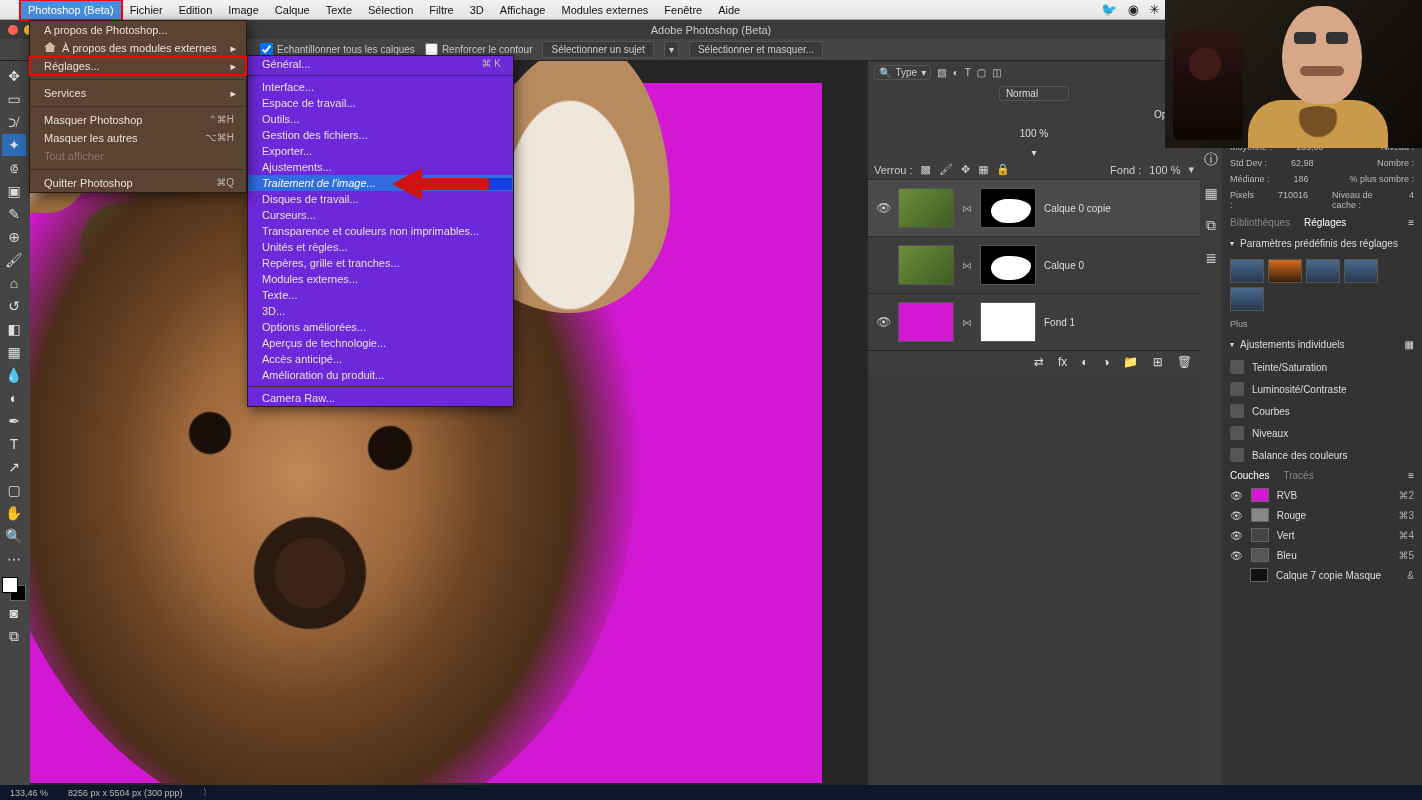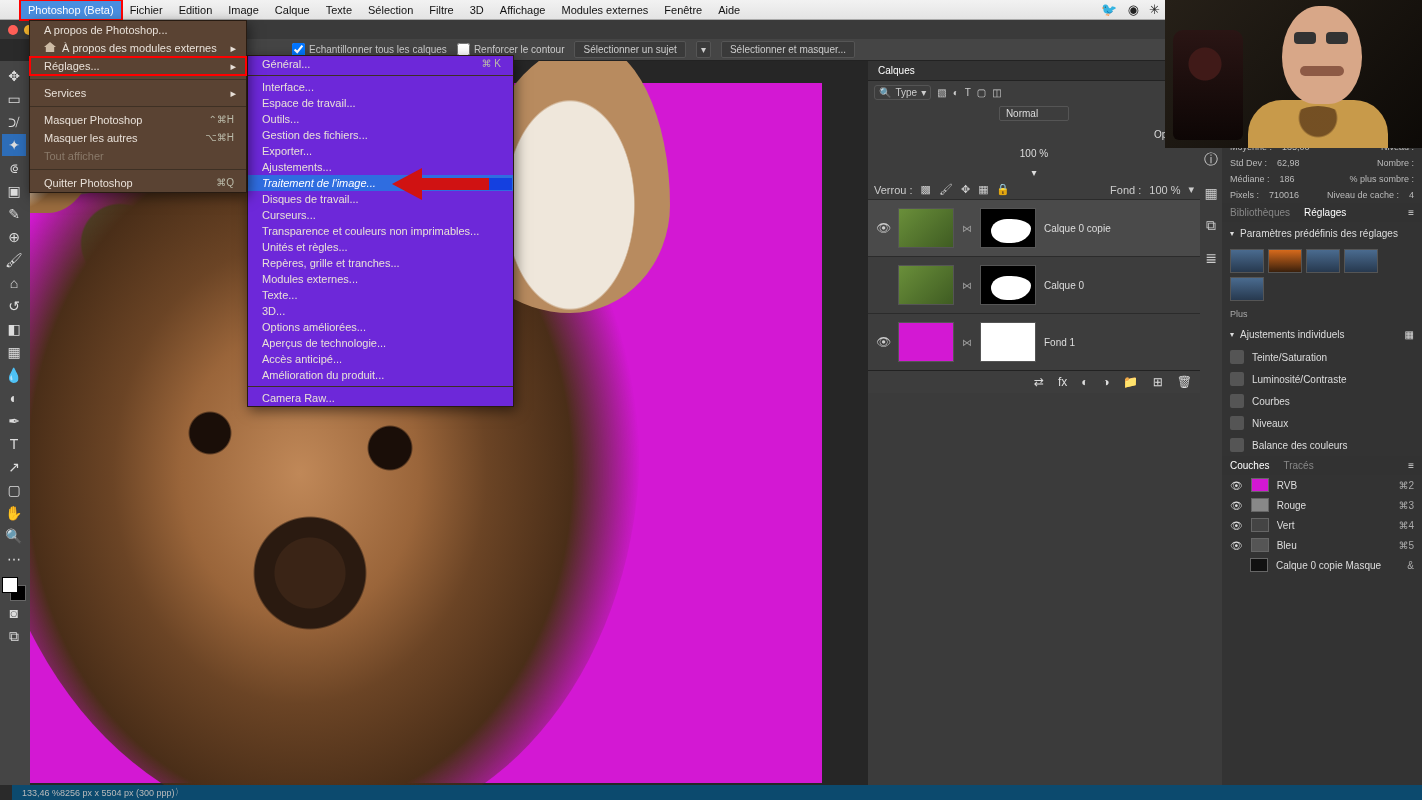--- a/index.html
+++ b/index.html
@@ -11,21 +11,21 @@
 .menubar .hl-red { outline:2px solid red; outline-offset:-1px; }
 .menubar .mb-icons { margin-left:auto; display:flex; gap:10px; font-size:13px; color:#222; padding-right:6px;}
 .menubar .mb-icons span { display:inline-flex; align-items:center; }
 
 .titlebar { height:19px; background:#3a3a3a; display:flex; align-items:center; position:relative; }
 .traffic { display:flex; gap:6px; padding-left:8px; }
 .traffic span { width:10px; height:10px; border-radius:50%; display:inline-block; }
 .tr { background:#ff5f57;} .ty{background:#febc2e;} .tg{background:#28c840;}
 .doc-title { position:absolute; left:0; right:0; text-align:center; color:#ccc; font-size:11px; }
 
-.optionbar { height:22px; background:#454545; display:flex; align-items:center; gap:10px; padding-left:260px; font-size:10px; color:#ccc; border-bottom:1px solid #222;margin-left:32px;}
+.optionbar { height:22px; background:#454545; display:flex; align-items:center; gap:10px; padding-left:260px; font-size:10px; color:#ccc; border-bottom:1px solid #222;}
 .optionbar .ob { padding:2px 8px; background:#3a3a3a; border:1px solid #555; border-radius:2px; font-size:10px;}
 .optionbar label{display:flex;align-items:center;gap:4px;}
 
 .workspace { position:absolute; left:0; top:61px; right:0; bottom:15px; display:flex; }
 .toolbar { width:30px; background:#454545; display:flex; flex-direction:column; gap:1px; padding:4px 2px; }
 .toolbar .tool { width:24px; height:22px; display:flex; align-items:center; justify-content:center; color:#ddd; font-size:14px;}
 .toolbar .color-sw { margin-top:6px; width:24px;height:24px; position:relative;}
 .toolbar .color-sw .fg{width:16px;height:16px;background:#fff;border:1px solid #000;position:absolute;top:0;left:0;}
 .toolbar .color-sw .bg{width:16px;height:16px;background:#000;border:1px solid #666;position:absolute;bottom:0;right:0;}
 
@@ -97,34 +97,34 @@
 .layer-row .th.white{ background:#fff;}
 .layer-row .lk{ width:10px; color:#999; font-size:10px; text-align:center;}
 .layer-row .nm{ font-size:10px; color:#ddd;}
 
 
 .rcol2 { position:absolute; right:0; top:61px; width:222px; bottom:15px; background:#333; display:flex;}
 .rcol2 .strip{ width:22px; background:#3c3c3c; display:flex; flex-direction:column; gap:16px; padding-top:90px; align-items:center; font-size:14px; color:#ccc;}
 .rcol2 .col{ flex:1; display:flex; flex-direction:column;}
 .histogram { height:60px; background:#282828; position:relative; border-bottom:1px solid #111;}
 .histogram svg{ width:100%; height:100%; }
-.statsrow{ padding:3px 8px; font-size:9px; color:#bbb; display:flex; gap:10px;justify-content:center;}
+.statsrow{ padding:3px 8px; font-size:9px; color:#bbb; display:flex; gap:24px;justify-content:center;}
 .react-head{ background:#323232; padding:4px 8px; font-size:10px; display:flex; gap:14px;}
 .react-head .tab{color:#888;} .react-head .tab.act{color:#fff;}
 .section{ padding:6px 8px; font-size:10px; color:#ddd; display:flex; align-items:center; gap:6px;}
 .section .chev{ font-size:8px;}
 .presets{ display:flex; gap:4px; padding:4px 8px; flex-wrap:wrap;}
 .presets .p{ width:34px;height:24px; background:linear-gradient(#4a6b8f,#27394f); border:1px solid #555;}
 .adjust-list .ai{ display:flex; align-items:center; gap:8px; padding:4px 8px; font-size:10px; color:#ddd;}
 .adjust-list .ai .ic{ width:14px; height:14px; background:#555; border-radius:2px;}
 .chan-row{ display:flex; align-items:center; gap:8px; padding:3px 8px; font-size:10px; color:#ddd;}
 .chan-row .th{ width:18px;height:14px; border:1px solid #666; background:#888;}
 .chan-row .sc{ margin-left:auto; color:#aaa;}
 
-.statusbar{ position:absolute; left:12px; right:0; bottom:0; height:15px; background:#0c4a6e; color:#bbb; font-size:9px; padding:1px 10px; display:flex; align-items:center;}
+.statusbar{ position:absolute; left:0; right:0; bottom:0; height:15px; background:#0f172a; color:#bbb; font-size:9px; padding:1px 10px; display:flex; gap:20px; align-items:center;}
 
 .webcam { position:absolute; right:0; top:0; width:257px; height:148px; background:linear-gradient(135deg,#262018,#0d0a07); z-index:400; overflow:hidden;}
 .webcam .chair{ position:absolute; left:8px; top:30px; width:70px; height:110px; background:linear-gradient(#2a1514,#0d0605); border-radius:10px 10px 6px 6px;}
 .webcam .chair::before{content:"";position:absolute;left:10px;top:12px;width:44px;height:44px;background:radial-gradient(circle,#401a18 0 16px,transparent 17px);}
 .webcam .head{ position:absolute; right:60px; top:6px; width:80px; height:98px; background:#d8a788; border-radius:46% 46% 42% 42% / 52% 52% 48% 48%; }
 .webcam .head::before{content:"";position:absolute;left:12px;top:26px;width:22px;height:12px;background:#333;border-radius:4px;box-shadow:32px 0 #333;}
 .webcam .head::after{content:"";position:absolute;left:18px;top:60px;width:44px;height:10px;background:#8d5a45;border-radius:5px;}
 .webcam .shirt{ position:absolute; right:34px; bottom:-8px; width:140px; height:56px; background:#c89a4a; border-radius:34px 34px 0 0;}
 .webcam .shirt::after{content:"";position:absolute;left:40px;top:6px;width:60px;height:40px;background:radial-gradient(circle at 50% 30%, rgba(60,30,10,.6) 0 18px, transparent 20px); border-radius:50%;}
 </style>
@@ -163,20 +163,21 @@
     <span>ᛒ</span>
   </div>
 </div>
 
 <div class="titlebar">
   <div class="traffic">
     <span class="tr"></span>
     <span class="ty"></span>
     <span class="tg"></span>
   </div>
+  <div class="doc-title">Adobe Photoshop (Beta)</div>
 </div>
 
 <div class="optionbar">
   <label>
       <input type="checkbox" checked="" style=""> 
       <span>Echantillonner tous les calques</span>
     </label>
   <label>
       <input type="checkbox" style=""> 
       <span>Renforcer le contour</span>
@@ -222,24 +223,20 @@
   <div class="canvas-area">
     <div class="canvas">
       <div class="magenta"></div>
       <div class="leaves"></div>
       <div class="fox"></div>
     </div>
   </div>
 
   <div class="rpanels" style="margin-right:222px;">
     <div class="rpanel-col">
-      <div class="panel-head">
-        <span class="tab act">Calques</span>
-        <span style="margin-left:auto;">≡</span>
-      </div>
       <div class="layers">
         <div class="layers-opts">
           <span class="kind">🔍 <span>Type</span> ▾</span>
           <span>▧</span>
           <span>◐</span>
           <span>T</span>
           <span>▢</span>
           <span>◫</span>
           <span style="margin-left:auto;">⏻</span>
         </div>
@@ -407,21 +404,21 @@
       </div>
     <div class="chan-row">
         <span>👁</span>
         <span class="th" style="background:#555;"></span>
         <span>Bleu</span>
         <span class="sc">⌘5</span>
       </div>
     <div class="chan-row">
         <span style="width:12px;"></span>
         <span class="th" style="background:#111;"></span>
-        <span>Calque 0 copie Masque</span>
+        <span>Calque 7 copie Masque</span>
         <span class="sc">&amp;</span>
       </div>
   </div>
 </div>
 
 <div class="menu1">
   <div class="mi">A propos de Photoshop...</div>
   <div class="mi ar home">À propos des modules externes</div>
   <div class="mi ar hl-red">Réglages...</div>
   <div class="sep"></div>

